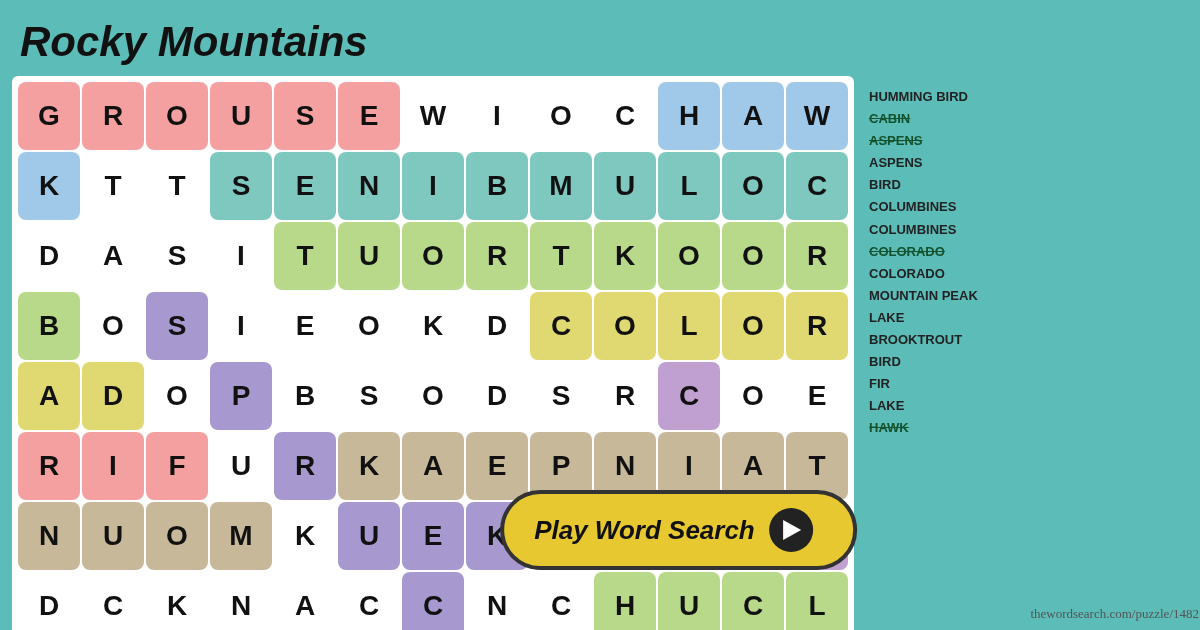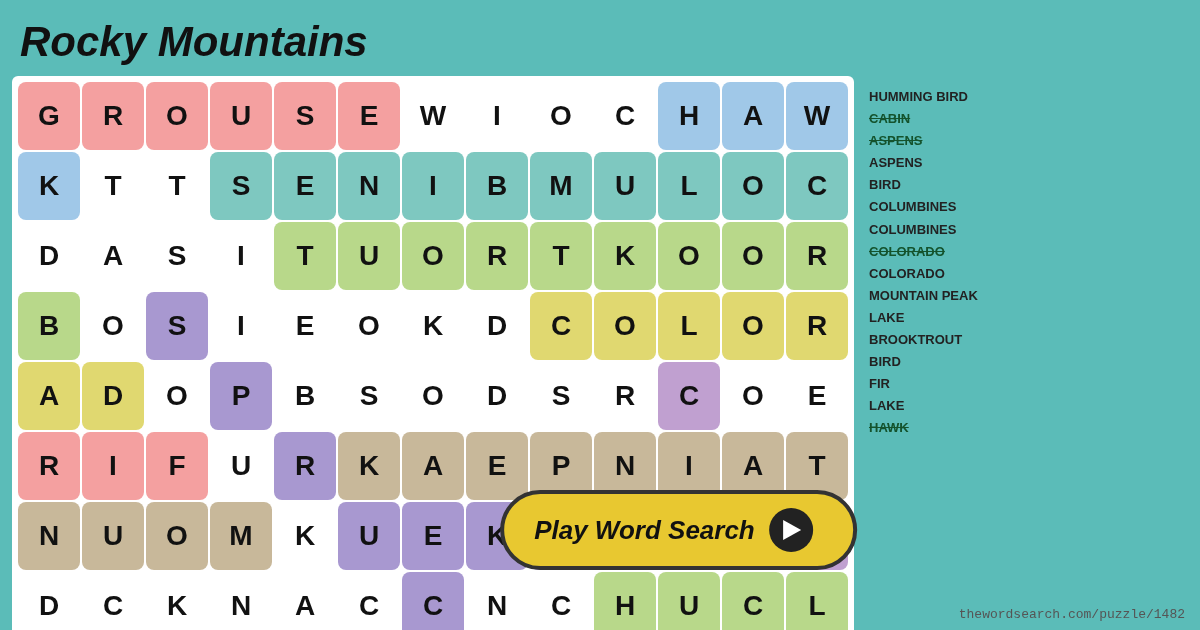--- a/index.html
+++ b/index.html
@@ -124,24 +124,24 @@
       height: 0;
       border-top: 10px solid transparent;
       border-bottom: 10px solid transparent;
       border-left: 18px solid white;
       margin-left: 3px;
     }
 
     .attribution {
       position: absolute;
       bottom: 8px;
-      right: 15px;
+      right: 1px;
       font-size: 13px;
       color: #555;
-      font-family: Liberation Mono, monospace;
+      font-family: Liberation Serif, serif;
     }
   </style>
 </head>
 <body>
 
 <h1 class="title">Rocky Mountains</h1>
 
 <div class="main-area">
   <div class="grid-container">
     <div class="grid" id="grid">

